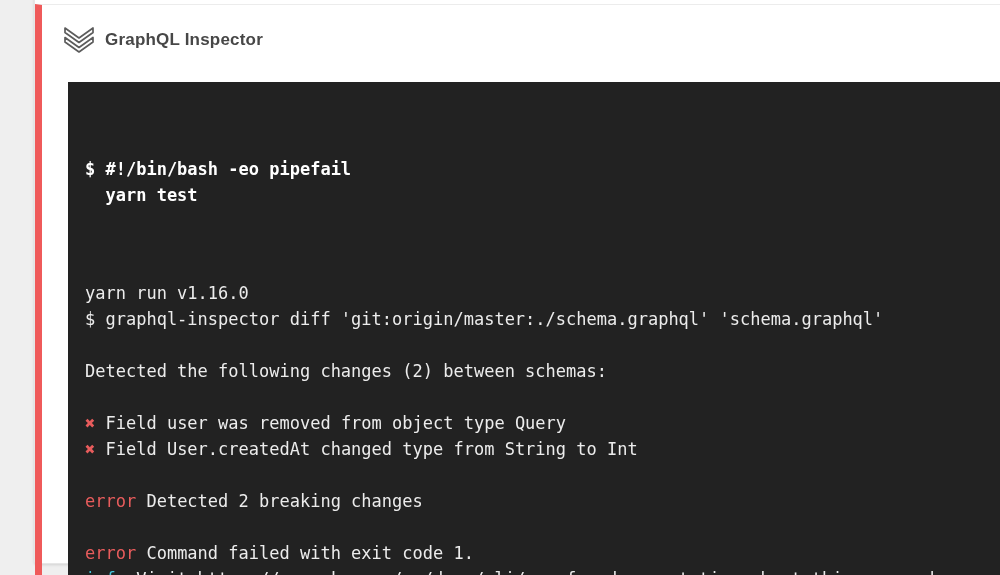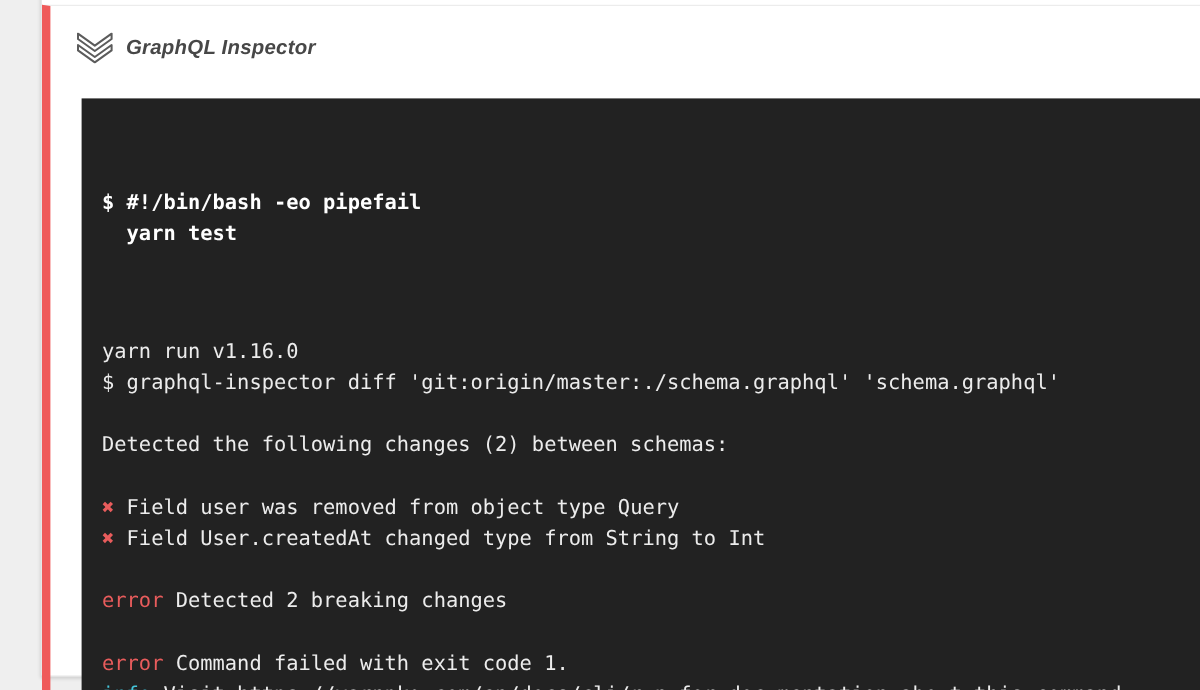--- a/index.html
+++ b/index.html
@@ -45,21 +45,20 @@
     width: 32px;
     height: 26px;
     flex: 0 0 auto;
     display: block;
   }
   .step-title {
     font-size: 17px;
     font-weight: 700;
     color: #474747;
     letter-spacing: 0.2px;
-    font-style: italic;
   }
   .terminal {
     margin-top: 30px;
     margin-left: 5px;
     background: var(--terminal-bg, #222222);
     padding: 22px 18px 13px 17px;
     font-family: "DejaVu Sans Mono", monospace;
     font-size: 17px;
     line-height: 26px;
     color: var(--term-text, #ececec);

